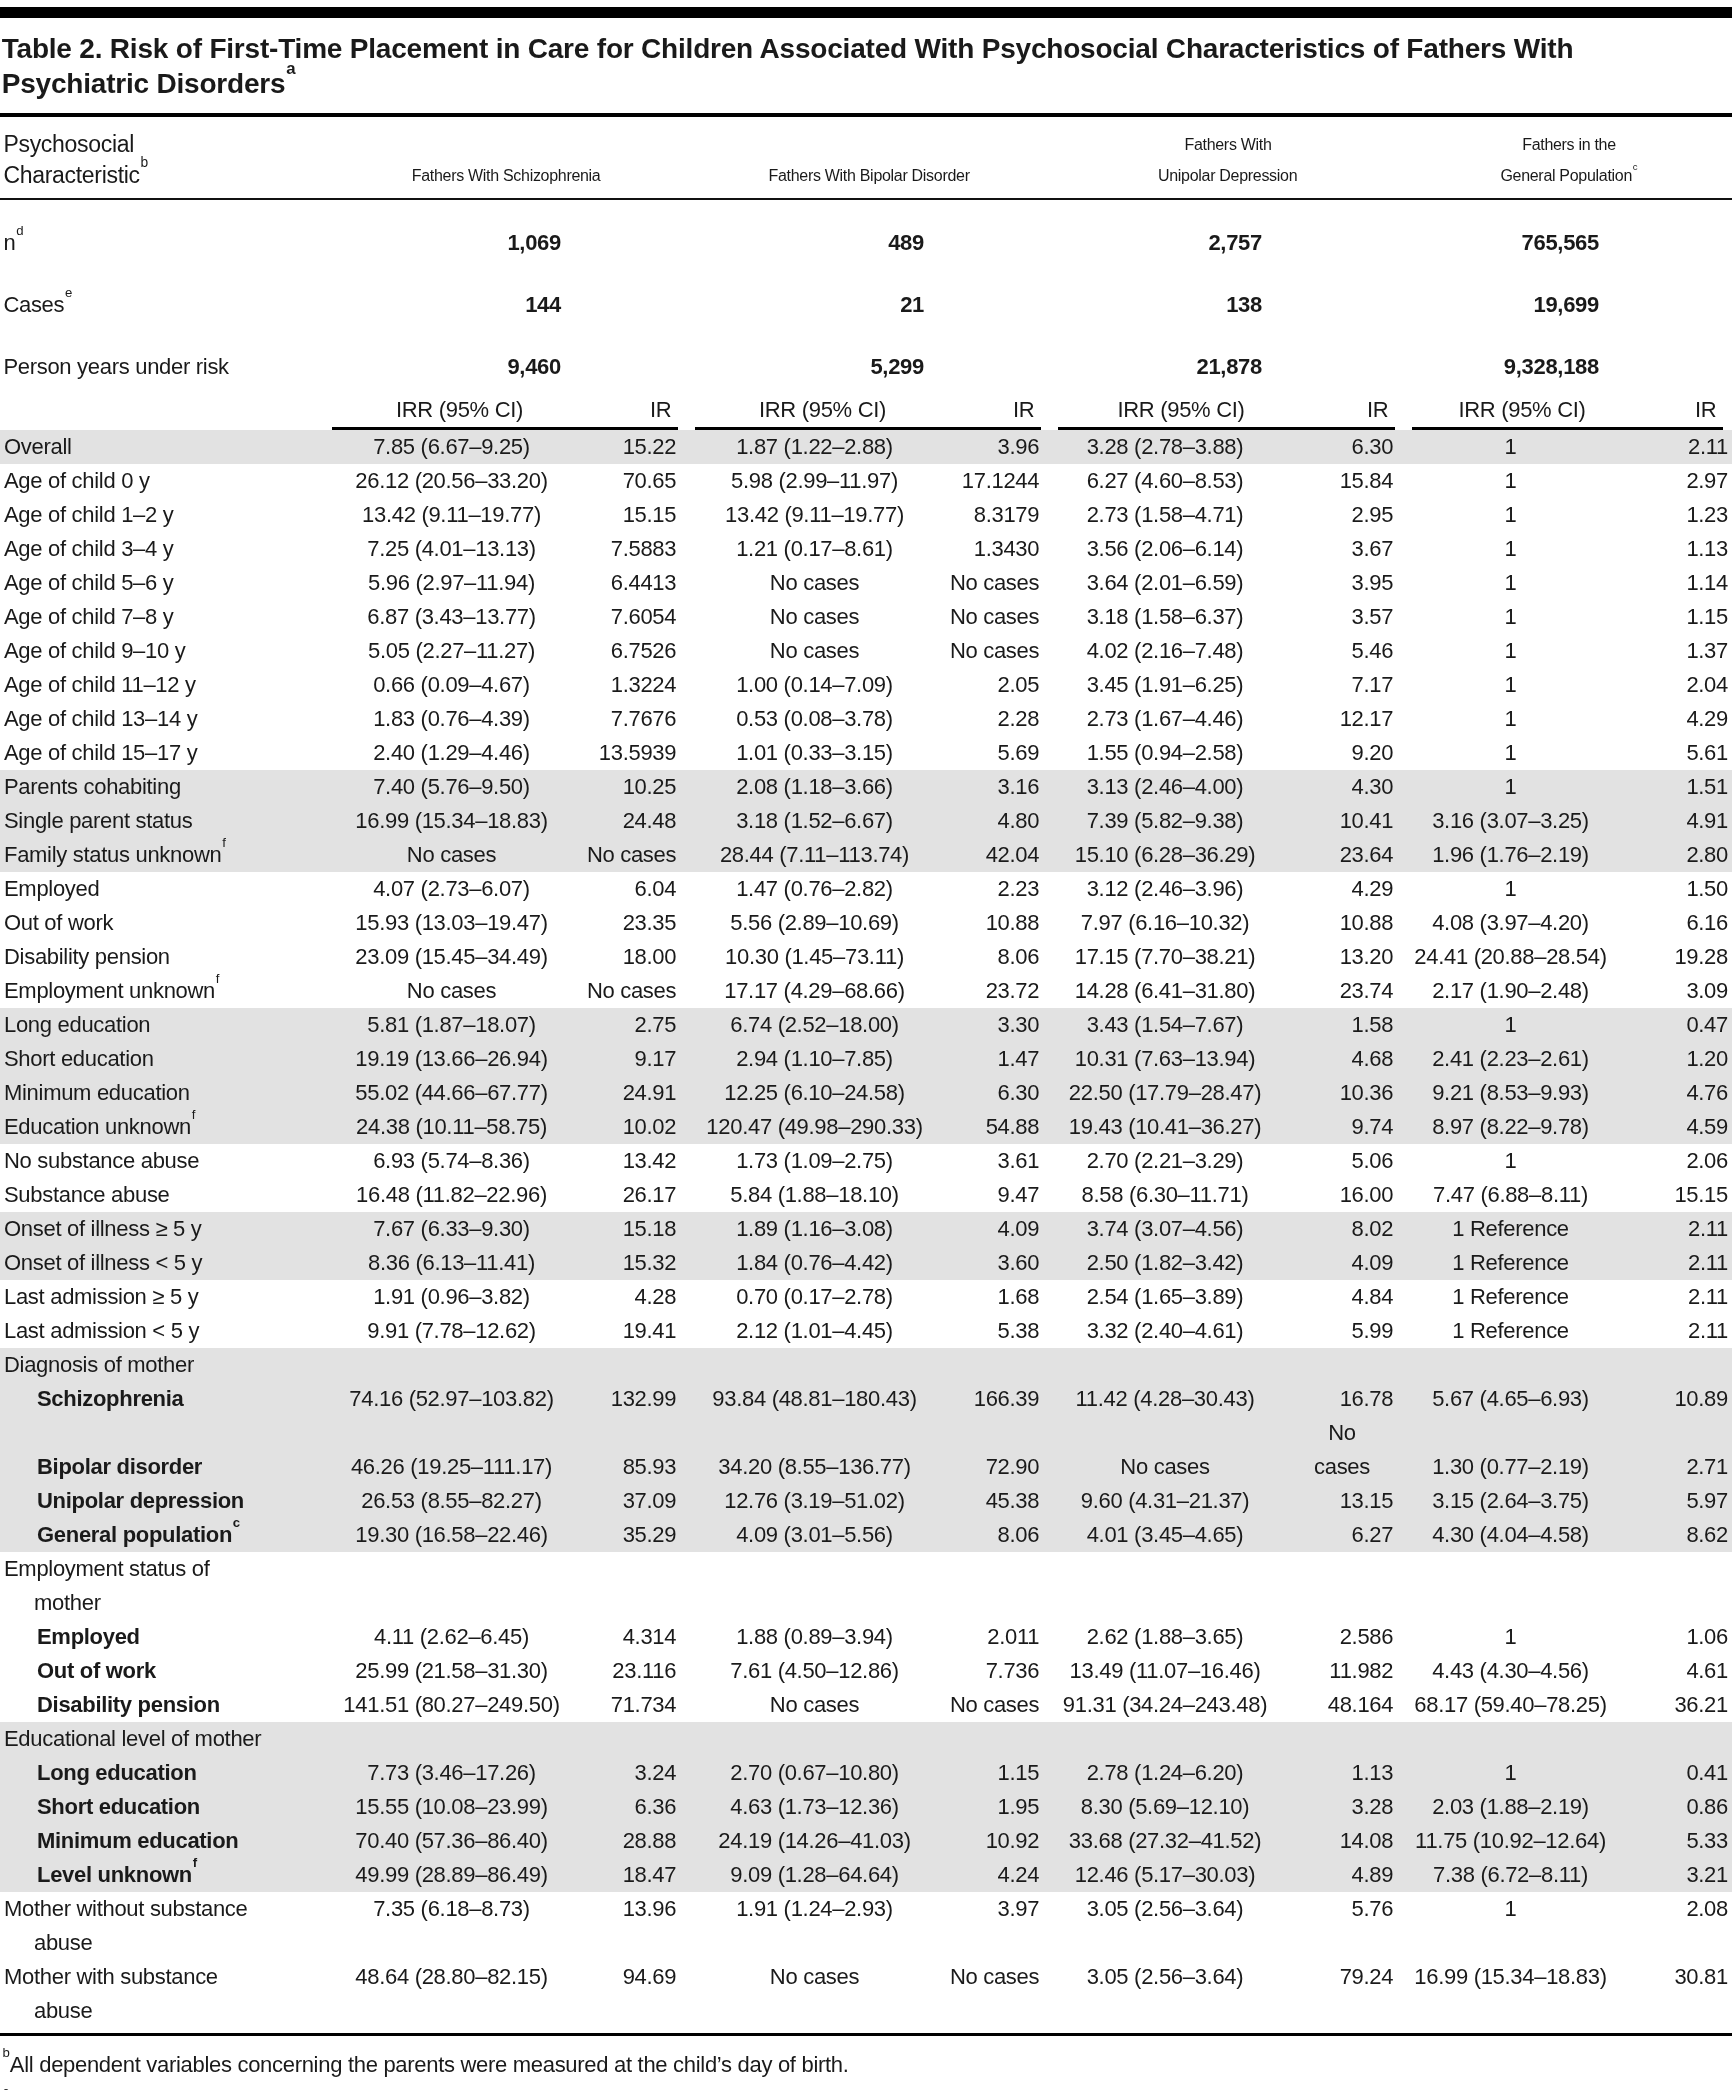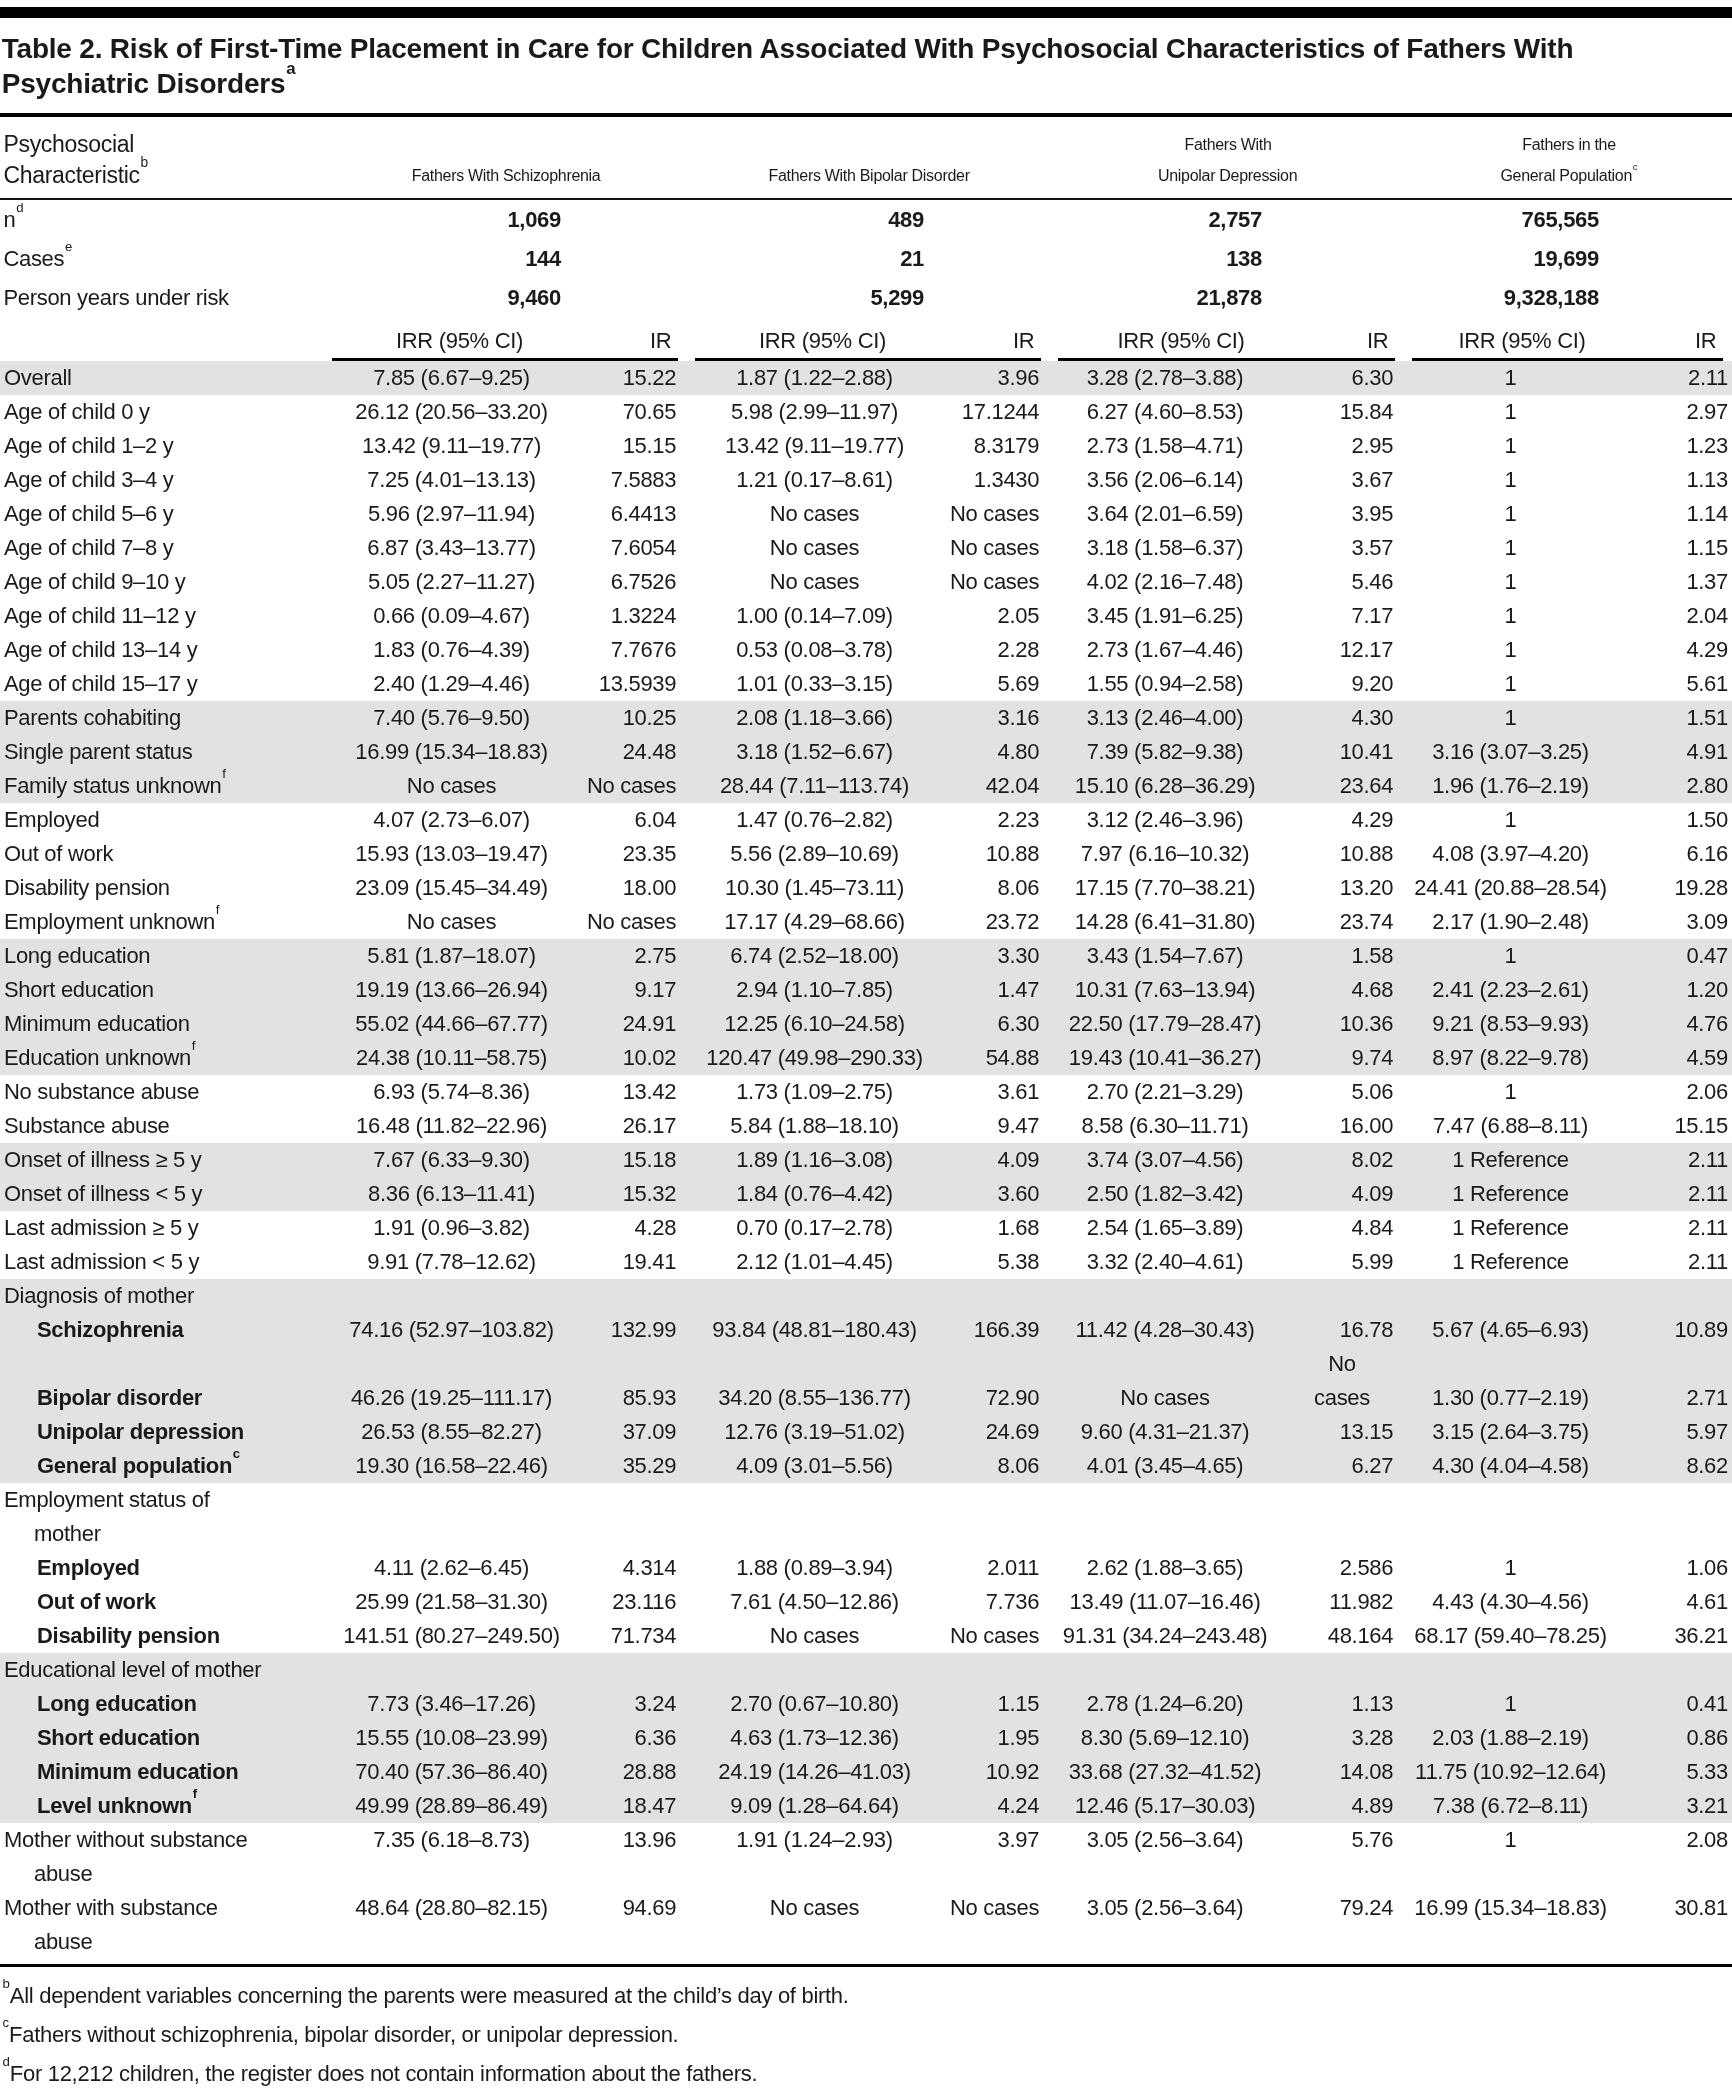--- a/index.html
+++ b/index.html
@@ -38,21 +38,21 @@
   }
   .group-h {
     font-size:16px; line-height:31px; text-align:center; white-space:pre-line;
   }
   .gh1 { grid-column:2 / span 2; }
   .gh2 { grid-column:4 / span 2; }
   .gh3 { grid-column:6 / span 2; }
   .gh4 { grid-column:8 / span 2; }
 
   
-  .meta-row { align-items:baseline; }
+  .meta-row { align-items:baseline;margin-top:23px; }
   .meta-label { font-size:22px; line-height:39px; padding-left:3.4px; }
   .meta-val { font-size:22px; line-height:39px; text-align:right; padding-right:17px;font-weight:bold; }
   .mv1 { grid-column:2; } .mv2 { grid-column:4; } .mv3 { grid-column:6; } .mv4 { grid-column:8; }
 
   
   .sub-row { margin-top:8.4px; }
   .sub-group {
     display:flex; align-items:baseline;
     border-bottom:3.4px solid #000;
     margin:0 10px 0 6.7px; padding-bottom:3.4px;
@@ -478,21 +478,21 @@
         <div class="cell irr">No cases</div>
         <div class="cell ir center"><span class="narrow">No cases</span></div>
         <div class="cell irr">1.30 (0.77–2.19)</div>
         <div class="cell ir last">2.71</div>
       </div>
       <div class="grid t-row shaded">
         <div class="cell label ind1"><span>Unipolar depression</span></div>
         <div class="cell irr">26.53 (8.55–82.27)</div>
         <div class="cell ir">37.09</div>
         <div class="cell irr">12.76 (3.19–51.02)</div>
-        <div class="cell ir">24.69</div>
+        <div class="cell ir">45.38</div>
         <div class="cell irr">9.60 (4.31–21.37)</div>
         <div class="cell ir">13.15</div>
         <div class="cell irr">3.15 (2.64–3.75)</div>
         <div class="cell ir last">5.97</div>
       </div>
       <div class="grid t-row shaded">
         <div class="cell label ind1"><span>General population</span><sup>c</sup></div>
         <div class="cell irr">19.30 (16.58–22.46)</div>
         <div class="cell ir">35.29</div>
         <div class="cell irr">4.09 (3.01–5.56)</div>

